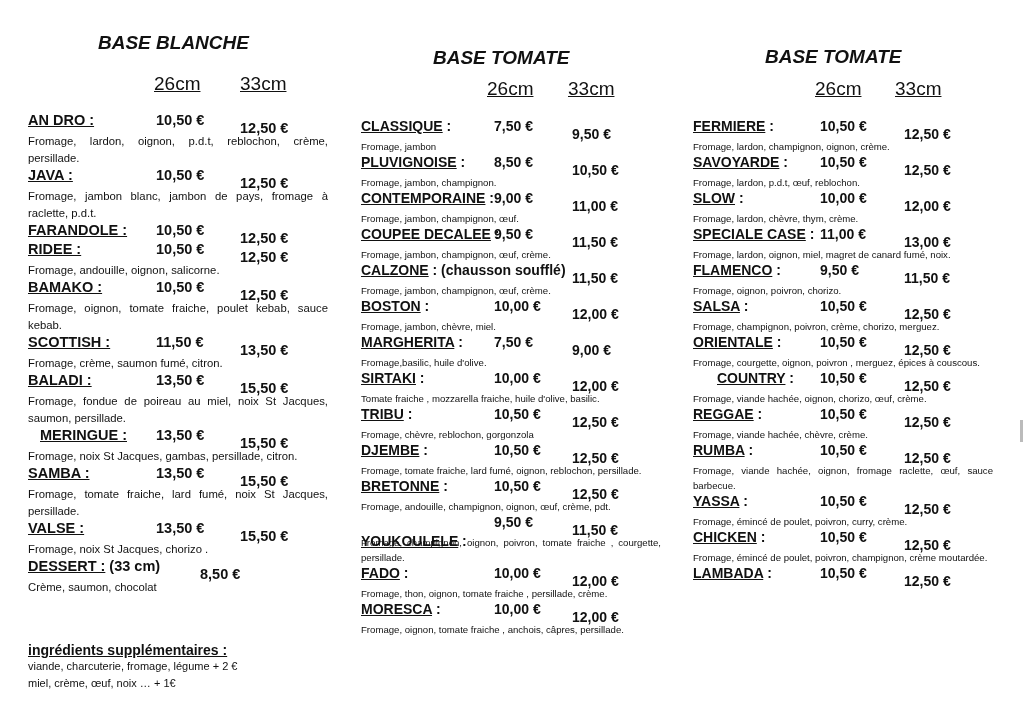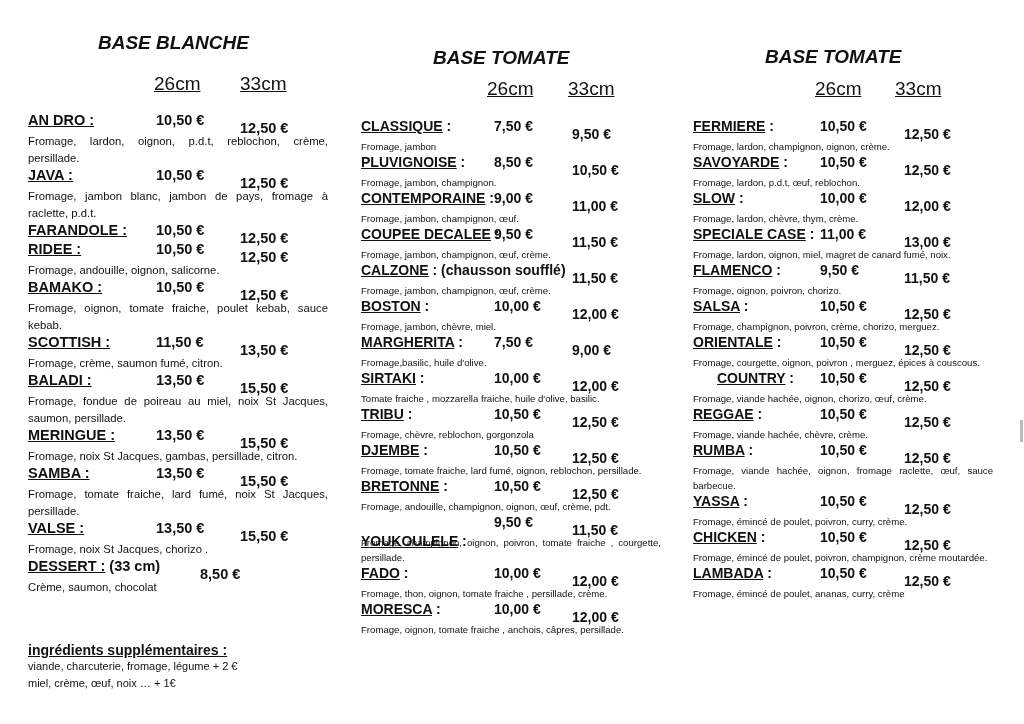--- a/index.html
+++ b/index.html
@@ -119,21 +119,21 @@
       <div class="item">
         <div class="item-head">
           <span style="position: absolute; left: 0px; top: 0px; white-space: nowrap;"><span class="item-name" style="position: static;">BALADI :</span></span>
           <span class="p1">13,50 €</span>
           <span class="p2">15,50 €</span>
         </div>
         <div class="item-desc">Fromage, fondue de poireau au miel, noix St Jacques, saumon, persillade.</div>
       </div>
       <div class="item">
         <div class="item-head">
-          <span style="position: absolute; left: 0px; top: 0px; white-space: nowrap;"><span class="item-name" style="position: static;">MERINGUE :</span></span>
+          <span style="position: absolute; left: 0px; top: 0px; white-space: nowrap;"><span class="item-name" style="position: static; margin-left: 12px;">MERINGUE :</span></span>
           <span class="p1">13,50 €</span>
           <span class="p2">15,50 €</span>
         </div>
         <div class="item-desc">Fromage, noix St Jacques, gambas, persillade, citron.</div>
       </div>
       <div class="item">
         <div class="item-head">
           <span style="position: absolute; left: 0px; top: 0px; white-space: nowrap;"><span class="item-name" style="position: static;">SAMBA :</span></span>
           <span class="p1">13,50 €</span>
           <span class="p2">15,50 €</span>
@@ -386,18 +386,17 @@
           <span class="p2">12,50 €</span>
         </div>
         <div class="item-desc">Fromage, émincé de poulet, poivron, champignon, crème moutardée.</div>
       </div>
       <div class="item">
         <div class="item-head">
           <span style="position: absolute; left: 0px; top: 0px; white-space: nowrap;"><span class="item-name" style="position: static;">LAMBADA</span><span> :</span></span>
           <span class="p1">10,50 €</span>
           <span class="p2">12,50 €</span>
         </div>
-        <div class="item-desc">Fromage, émincé de poulet, ananas, curry, crème</div>
       </div>
     </div>
 </div>
 
 <div class="edge-mark"></div>
 
 </body></html>

